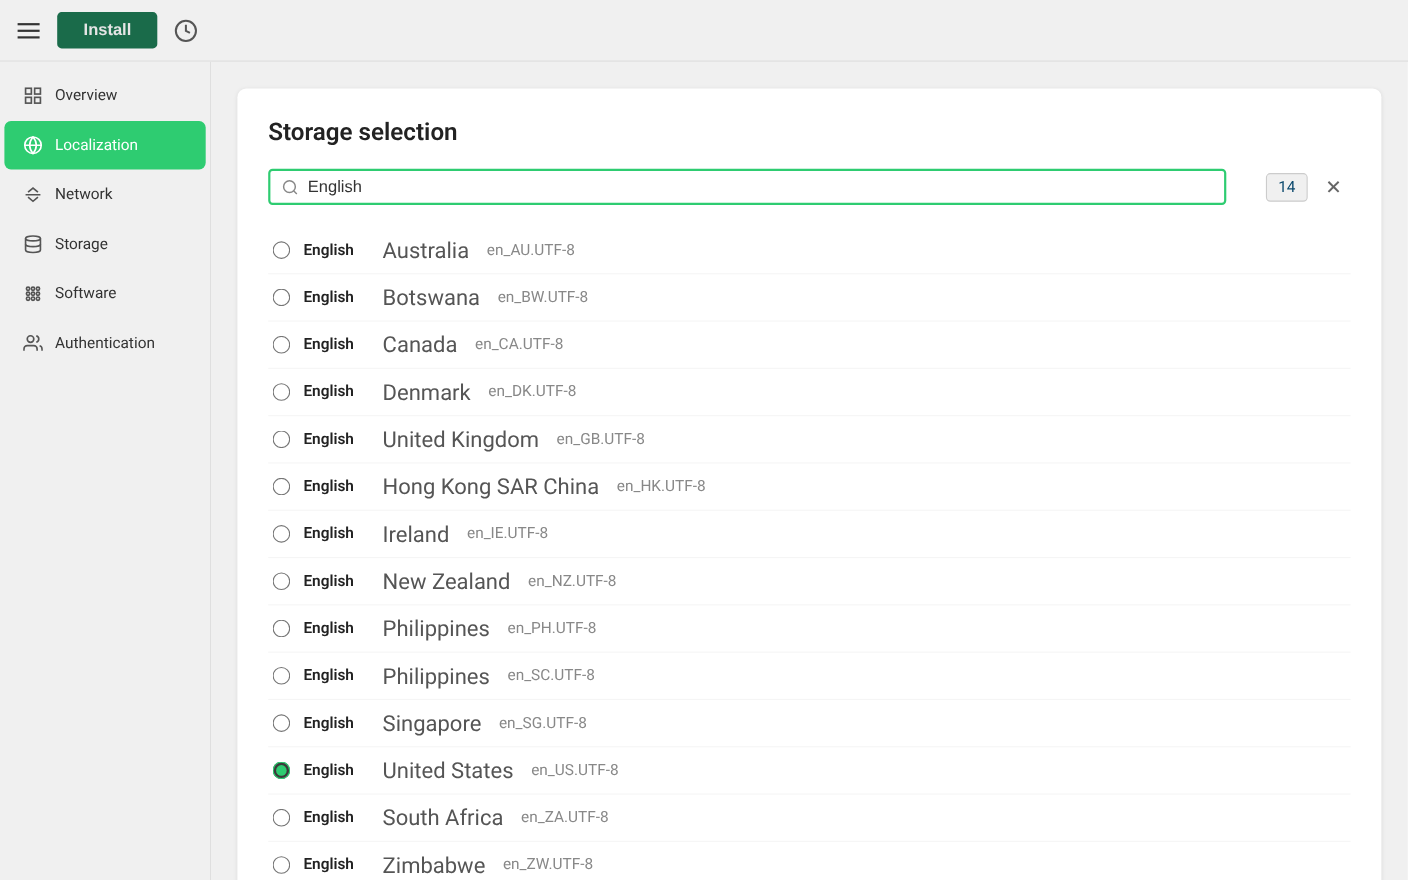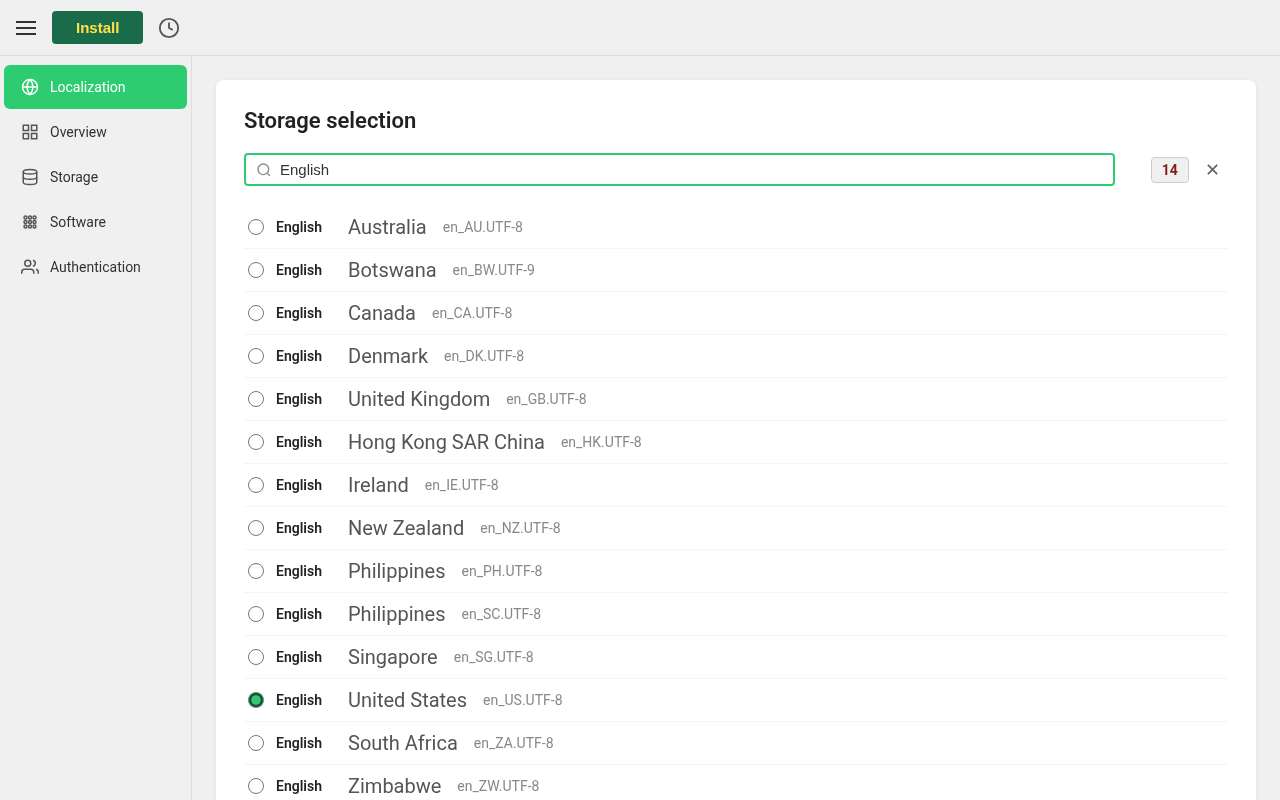--- a/index.html
+++ b/index.html
@@ -37,21 +37,21 @@
       background: #333;
     }
     .topbar-title {
       font-size: 16px;
       font-weight: 500;
       color: #222;
       flex: 1;
     }
     .install-btn {
       background: #1a6b4a;
-      color: #fde047;
+      color: #e5e5e5;
       border: none;
       padding: 8px 24px;
       font-size: 15px;
       font-weight: 600;
       border-radius: 4px;
       cursor: pointer;
       margin-right: 12px;
     }
     .clock-icon {
       width: 28px;
@@ -160,22 +160,22 @@
       font-size: 15px;
       flex: 1;
       color: #333;
     }
     .count-badge {
       background: #f0f0f0;
       border: 1px solid #ccc;
       border-radius: 4px;
       padding: 4px 10px;
       font-size: 14px;
-      font-weight: 700;
-      color: #7f1d1d;
+      font-weight: 400;
+      color: #0c4a6e;
       margin-left: 28px;
     }
     .clear-btn {
       background: none;
       border: none;
       cursor: pointer;
       font-size: 18px;
       color: #666;
       padding: 4px 8px;
       border-radius: 4px;
@@ -262,40 +262,50 @@
     <svg width="22" height="22" viewBox="0 0 24 24" fill="none" stroke="currentColor" stroke-width="2">
       <circle cx="12" cy="12" r="10"></circle>
       <polyline points="12 6 12 12 16 14"></polyline>
     </svg>
   </div>
 </div>
 
 <div class="main-layout">
 
   <nav class="sidebar">
-    <div class="sidebar-item active">
-      <span class="sidebar-icon">
-        <svg width="18" height="18" viewBox="0 0 24 24" fill="none" stroke="currentColor" stroke-width="2">
-          <circle cx="12" cy="12" r="10"></circle>
-          <line x1="2" y1="12" x2="22" y2="12"></line>
-          <path d="M12 2a15.3 15.3 0 0 1 4 10 15.3 15.3 0 0 1-4 10 15.3 15.3 0 0 1-4-10 15.3 15.3 0 0 1 4-10z"></path>
-        </svg>
-      </span>
-      <span>Localization</span>
-    </div>
     <div class="sidebar-item">
       <span class="sidebar-icon">
         <svg width="18" height="18" viewBox="0 0 24 24" fill="none" stroke="currentColor" stroke-width="2">
           <rect x="3" y="3" width="7" height="7"></rect>
             <rect x="14" y="3" width="7" height="7"></rect>
           <rect x="3" y="14" width="7" height="7"></rect>
             <rect x="14" y="14" width="7" height="7"></rect>
         </svg>
       </span>
       <span>Overview</span>
+    </div>
+    <div class="sidebar-item active">
+      <span class="sidebar-icon">
+        <svg width="18" height="18" viewBox="0 0 24 24" fill="none" stroke="currentColor" stroke-width="2">
+          <circle cx="12" cy="12" r="10"></circle>
+          <line x1="2" y1="12" x2="22" y2="12"></line>
+          <path d="M12 2a15.3 15.3 0 0 1 4 10 15.3 15.3 0 0 1-4 10 15.3 15.3 0 0 1-4-10 15.3 15.3 0 0 1 4-10z"></path>
+        </svg>
+      </span>
+      <span>Localization</span>
+    </div>
+    <div class="sidebar-item">
+      <span class="sidebar-icon">
+        <svg width="18" height="18" viewBox="0 0 24 24" fill="none" stroke="currentColor" stroke-width="2">
+          <polyline points="6 9 12 4 18 9"></polyline>
+          <polyline points="6 15 12 20 18 15"></polyline>
+          <line x1="3" y1="12" x2="21" y2="12"></line>
+        </svg>
+      </span>
+      <span>Network</span>
     </div>
     <div class="sidebar-item">
       <span class="sidebar-icon">
         <svg width="18" height="18" viewBox="0 0 24 24" fill="none" stroke="currentColor" stroke-width="2">
           <ellipse cx="12" cy="5" rx="9" ry="3"></ellipse>
           <path d="M21 12c0 1.66-4 3-9 3s-9-1.34-9-3"></path>
           <path d="M3 5v14c0 1.66 4 3 9 3s9-1.34 9-3V5"></path>
         </svg>
       </span>
       <span>Storage</span>
@@ -349,21 +359,21 @@
       <div class="locale-item">
             <input type="radio" name="locale" class="locale-radio" style="">
             <span class="locale-name">English</span>
             <span class="locale-region">Australia</span>
             <span class="locale-code">en_AU.UTF-8</span>
           </div>
           <div class="locale-item">
             <input type="radio" name="locale" class="locale-radio" style="">
             <span class="locale-name">English</span>
             <span class="locale-region">Botswana</span>
-            <span class="locale-code">en_BW.UTF-9</span>
+            <span class="locale-code">en_BW.UTF-8</span>
           </div>
           <div class="locale-item">
             <input type="radio" name="locale" class="locale-radio" style="">
             <span class="locale-name">English</span>
             <span class="locale-region">Canada</span>
             <span class="locale-code">en_CA.UTF-8</span>
           </div>
           <div class="locale-item">
             <input type="radio" name="locale" class="locale-radio" style="">
             <span class="locale-name">English</span>

